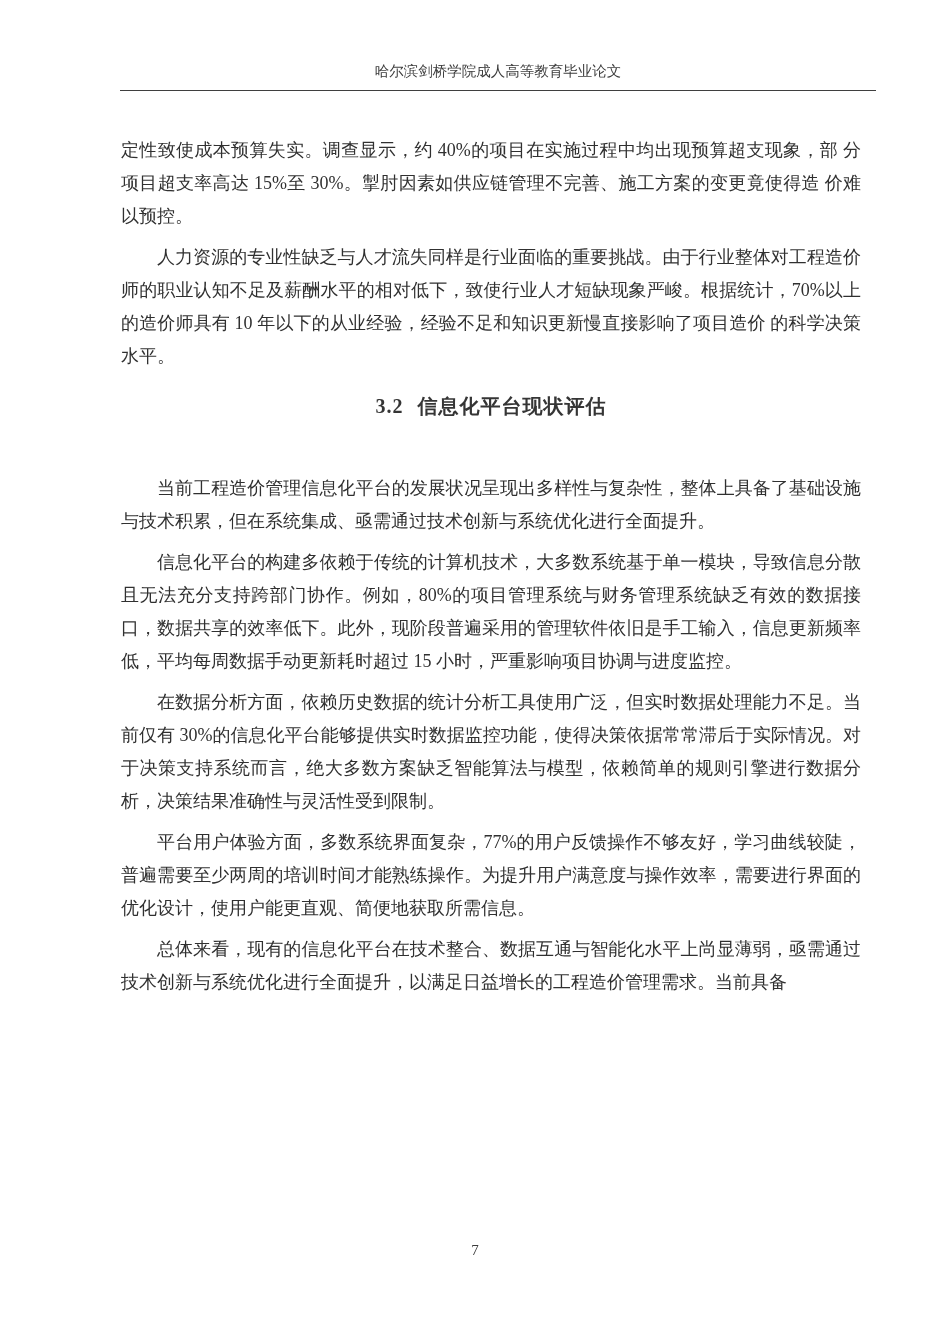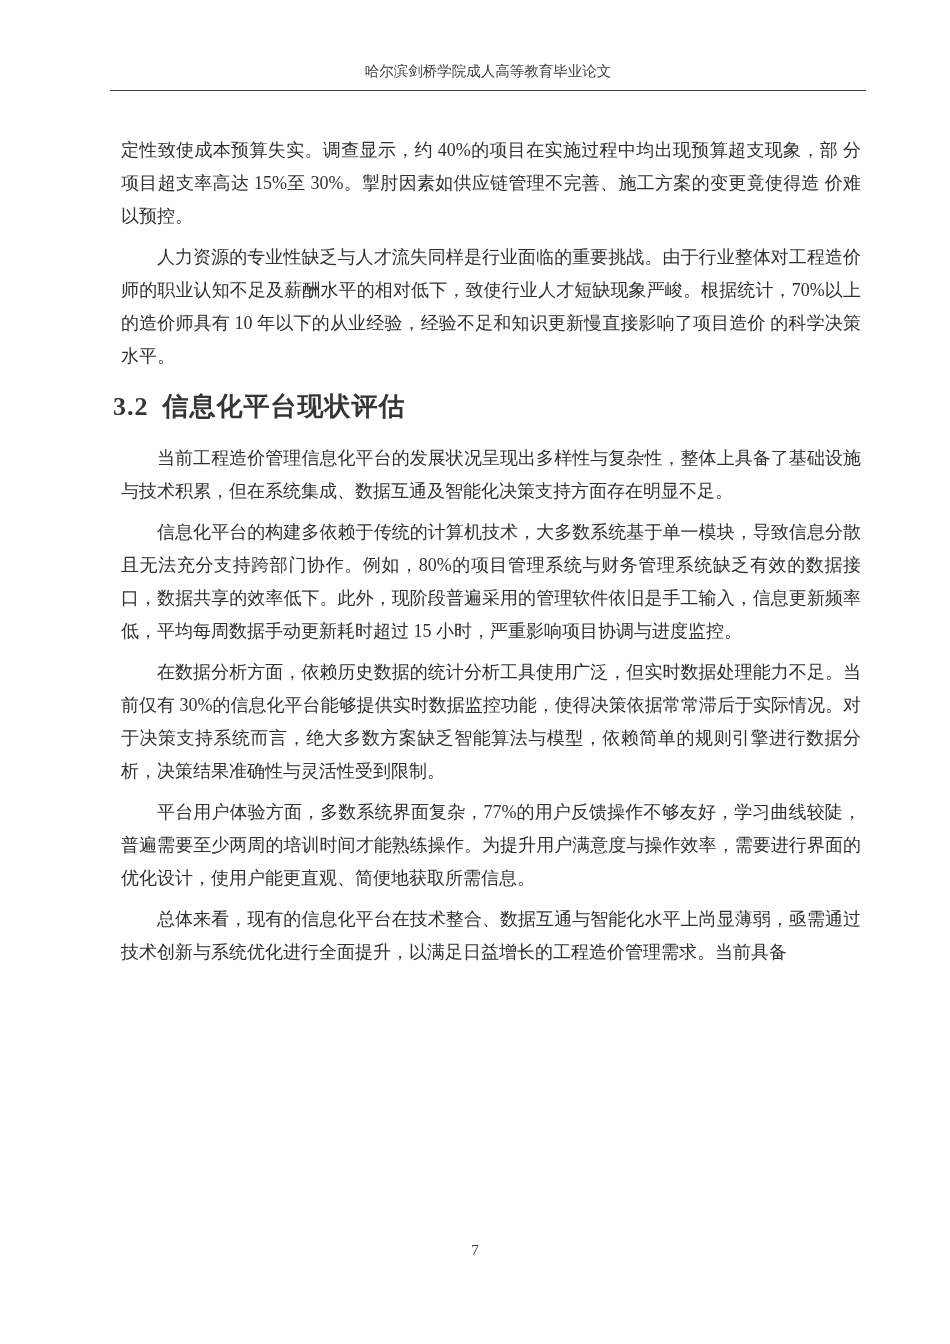--- a/index.html
+++ b/index.html
@@ -12,21 +12,21 @@
     width: 950px;
     height: 1344px;
     background: #ffffff;
     overflow: hidden;
     font-family: "Liberation Serif", "DejaVu Serif", serif;
     color: #2e2e2e;
   }
   .header {
     position: absolute;
     top: 62px;
-    left: 110px;
+    left: 120px;
     width: 756px;
     text-align: center;
     font-size: 14.5px;
     line-height: 18px;
     color: #3c3c3c;
     padding-bottom: 10px;
     border-bottom: 1.5px solid #3f3f3f;
   }
   .content {
     position: absolute;
@@ -39,25 +39,25 @@
   }
   .para {
     margin: 8px;
     text-align: justify;
     text-justify: inter-ideograph;
   }
   .para.indent {
     text-indent: 2em;
   }
   .section-heading {
-    margin: 16px 0 18px 0;
-    font-size: 26px;
+    margin: 16px 0 49px 0;
+    font-size: 20px;
     line-height: 34px;
     color: #353535;
-    text-align: left;
+    text-align: center;
   }
   .section-heading .sec-num {
     font-family: "Liberation Serif", "DejaVu Serif", serif;
     font-weight: 600;
     margin-right: 14px;
     letter-spacing: 1px;
   }
   .section-heading .sec-title {
     font-family: "Liberation Sans", "DejaVu Sans", sans-serif;
     font-weight: 600;
@@ -87,21 +87,21 @@
     <div>
         <p class="para">定性致使成本预算失实。调查显示，约 40%的项目在实施过程中均出现预算超支现象，部 分项目超支率高达 15%至 30%。掣肘因素如供应链管理不完善、施工方案的变更竟使得造 价难以预控。</p>
         <p class="para indent">人力资源的专业性缺乏与人才流失同样是行业面临的重要挑战。由于行业整体对工程造价师的职业认知不足及薪酬水平的相对低下，致使行业人才短缺现象严峻。根据统计，70%以上的造价师具有 10 年以下的从业经验，经验不足和知识更新慢直接影响了项目造价 的科学决策水平。</p>
       </div>
 
     <div class="section-heading">
       <span class="sec-num">3.2</span><span class="sec-title">信息化平台现状评估</span>
     </div>
 
     <div>
-        <p class="para indent">当前工程造价管理信息化平台的发展状况呈现出多样性与复杂性，整体上具备了基础设施与技术积累，但在系统集成、数据互通及智能化决策支持方面存在明显不足。</p>
+        <p class="para indent">当前工程造价管理信息化平台的发展状况呈现出多样性与复杂性，整体上具备了基础设施与技术积累，但在系统集成、亟需通过技术创新与系统优化进行全面提升。</p>
         <p class="para indent">信息化平台的构建多依赖于传统的计算机技术，大多数系统基于单一模块，导致信息分散且无法充分支持跨部门协作。例如，80%的项目管理系统与财务管理系统缺乏有效的数据接口，数据共享的效率低下。此外，现阶段普遍采用的管理软件依旧是手工输入，信息更新频率低，平均每周数据手动更新耗时超过 15 小时，严重影响项目协调与进度监控。</p>
         <p class="para indent">在数据分析方面，依赖历史数据的统计分析工具使用广泛，但实时数据处理能力不足。当前仅有 30%的信息化平台能够提供实时数据监控功能，使得决策依据常常滞后于实际情况。对于决策支持系统而言，绝大多数方案缺乏智能算法与模型，依赖简单的规则引擎进行数据分析，决策结果准确性与灵活性受到限制。</p>
         <p class="para indent">平台用户体验方面，多数系统界面复杂，77%的用户反馈操作不够友好，学习曲线较陡，普遍需要至少两周的培训时间才能熟练操作。为提升用户满意度与操作效率，需要进行界面的优化设计，使用户能更直观、简便地获取所需信息。</p>
         <p class="para indent">总体来看，现有的信息化平台在技术整合、数据互通与智能化水平上尚显薄弱，亟需通过技术创新与系统优化进行全面提升，以满足日益增长的工程造价管理需求。当前具备</p>
       </div>
 
   </div>
 
   <div class="footer">
     <span>7</span>

